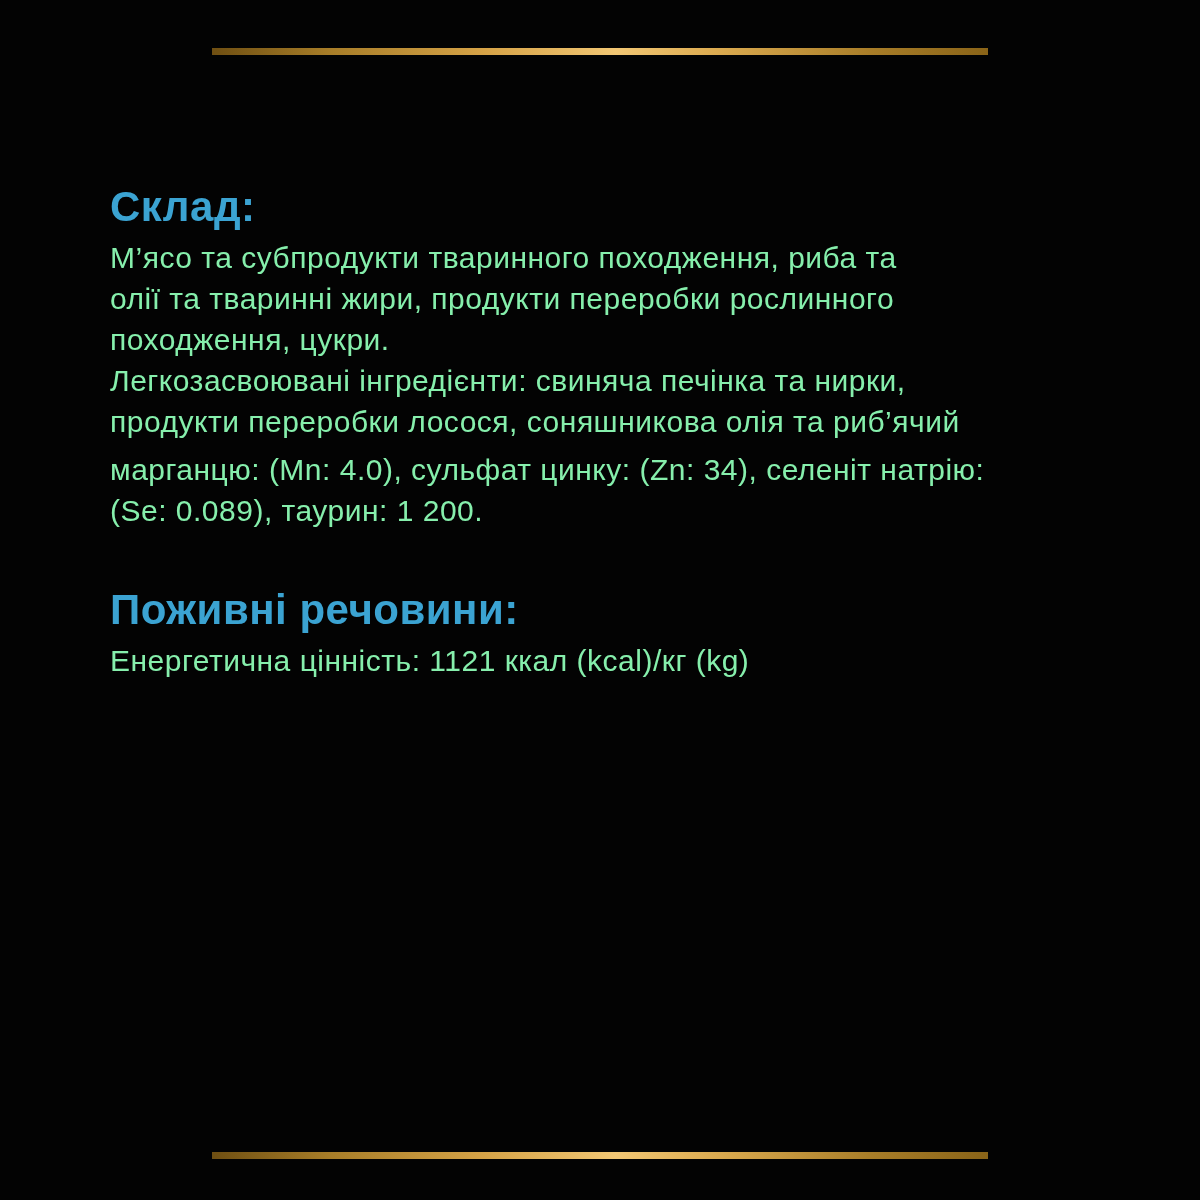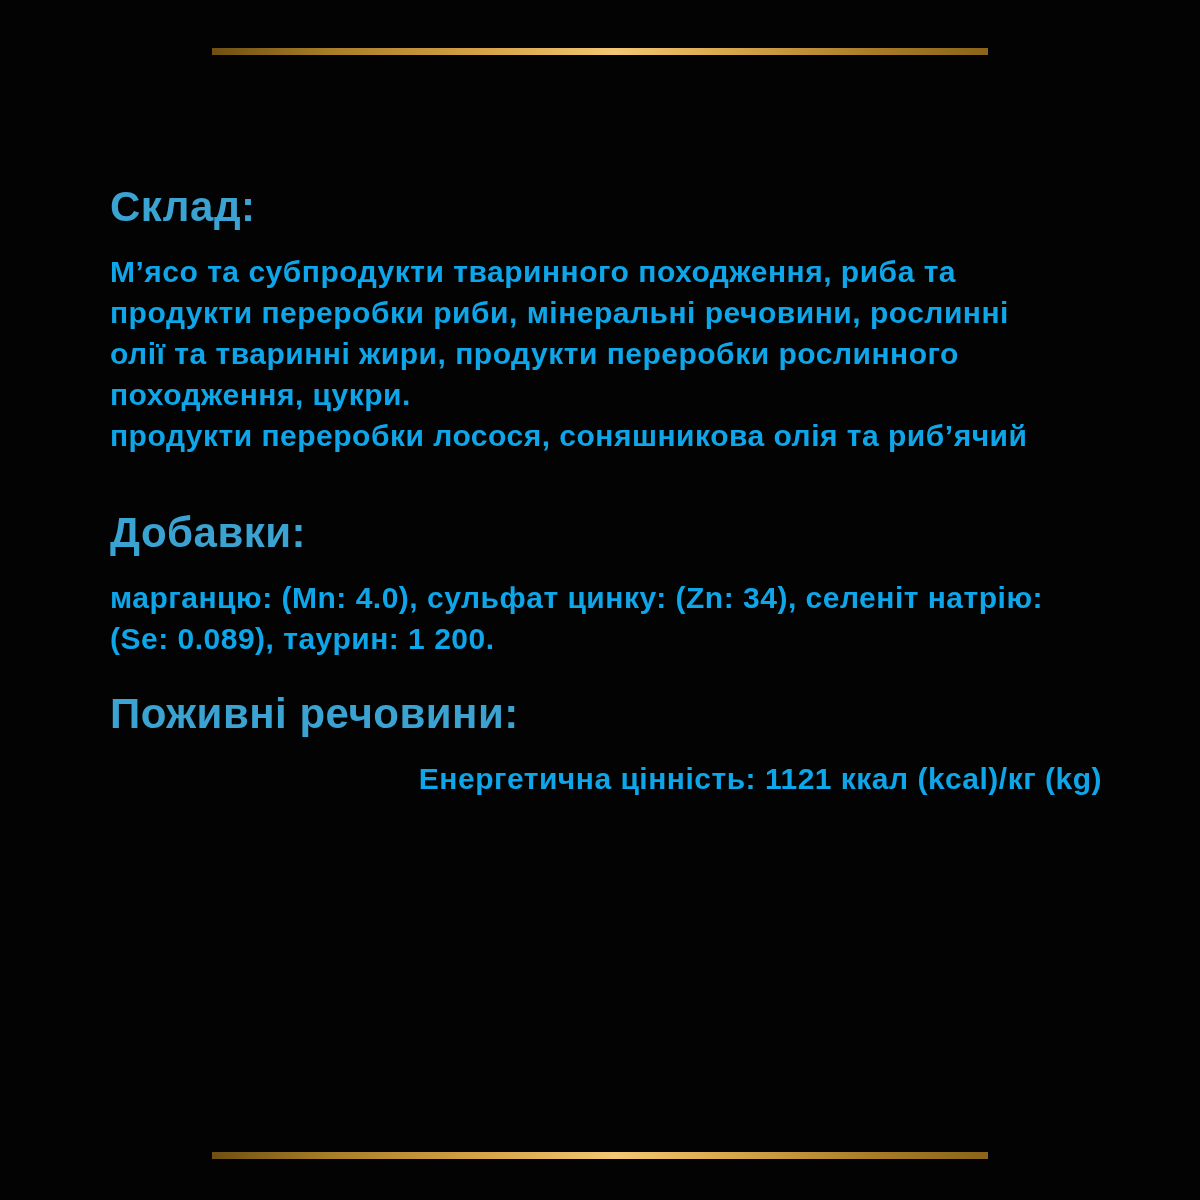--- a/index.html
+++ b/index.html
@@ -41,57 +41,56 @@
   .section-heading {
     margin: 0;
     font-size: 42px;
     line-height: 46px;
     font-weight: bold;
     letter-spacing: 0.5px;
     color: #3BA3D2;
   }
   .section-heading.first { margin-top: 184px; }
   .section-heading.second { margin-top: 54px; }
-  .section-heading.third { margin-top: 32px; }
+  .section-heading.third { margin-top: 56px; }
 
   .body-block {
-    margin: 21px 0 0 0;
-    color: #0ea5e9;
+    margin: 7px 0 0 0;
+    color: #86efac;
     font-size: 30px;
     line-height: 41px;
     letter-spacing: 0.5px;
-    font-weight: 700;
+    font-weight: 400;
   }
-  .body-block.energy { margin-top: 7px; text-align: right; }
+  .body-block.energy { margin-top: 7px; }
   .text-line { white-space: nowrap; }
   .sub {
     font-size: 19px;
     vertical-align: -7px;
     letter-spacing: 0.3px;
   }
 </style>
 </head>
 <body>
 
 <div class="canvas">
 
   <div class="gold-bar top"></div>
 
   <div class="content">
 
     <h2 class="section-heading first">Склад:</h2>
     <div class="body-block">
       <div class="text-line">М’ясо та субпродукти тваринного походження, риба та</div>
-      <div class="text-line">продукти переробки риби, мінеральні речовини, рослинні</div>
       <div class="text-line">олії та тваринні жири, продукти переробки рослинного</div>
       <div class="text-line">походження, цукри.</div>
+      <div class="text-line">Легкозасвоювані інгредієнти: свиняча печінка та нирки,</div>
       <div class="text-line">продукти переробки лосося, соняшникова олія та риб’ячий</div>
     </div>
 
-    <h2 class="section-heading second">Добавки:</h2>
     <div class="body-block">
       <div class="text-line">марганцю: (Mn: 4.0), сульфат цинку: (Zn: 34), селеніт натрію:</div>
       <div class="text-line">(Se: 0.089), таурин: 1&nbsp;200.</div>
     </div>
 
     <h2 class="section-heading third">Поживні речовини:</h2>
     <div class="body-block">
     </div>
     <div class="body-block energy">
       <div class="text-line">Енергетична цінність: 1121 ккал (kcal)/кг (kg)</div>

